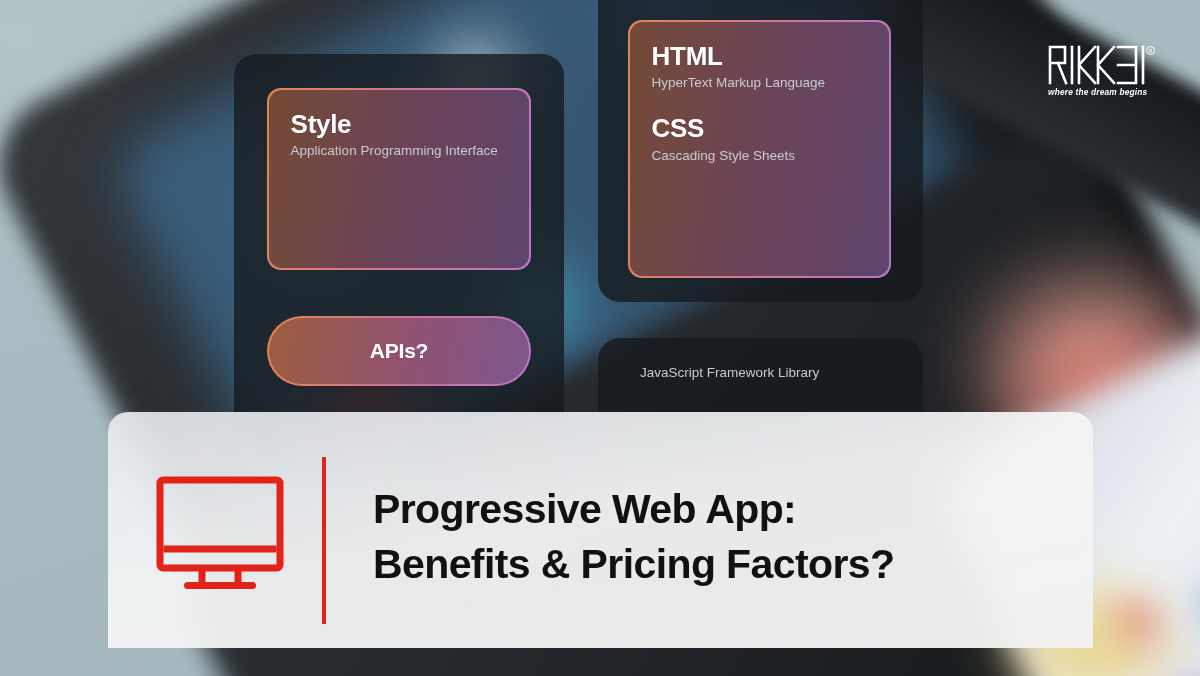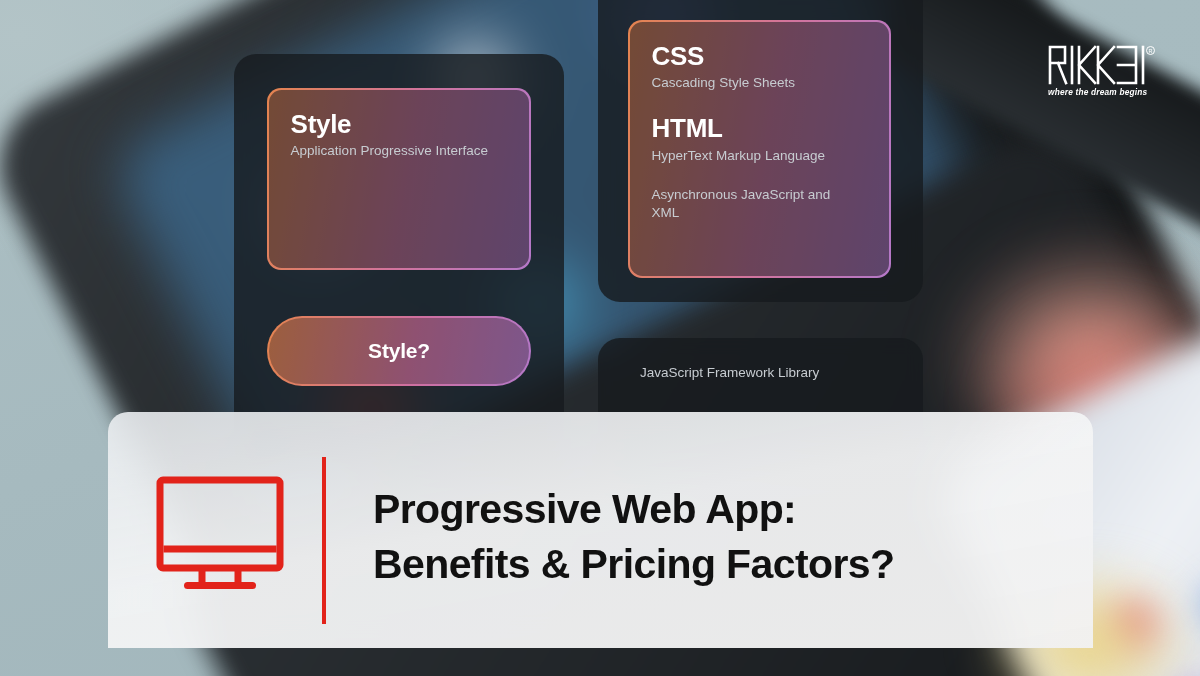--- a/index.html
+++ b/index.html
@@ -222,50 +222,49 @@
   <div class="phone2-icons"></div>
   <div class="glow-yellow"></div>
 </div>
 
 <div class="glass-card" id="card-left">
 
   <div class="grad-box" id="apis-box">
     <div class="inner">
       <div class="term-block">
         <div class="term-title">Style</div>
-        <div class="term-sub">Application Progressive Interface</div>
+        <div class="term-sub">Application Programming Interface</div>
       </div>
     </div>
   </div>
 
   <div id="cost-pill">
     <div class="pill-inner">
-      <span class="label">Style?</span>
+      <span class="label">APIs?</span>
     </div>
   </div>
 
 </div>
 
 <div class="glass-card" id="card-right">
 
   <div class="grad-box" id="stack-box">
     <div class="inner">
+
+      <div class="term-block">
+        <div class="term-title">HTML</div>
+        <div class="term-sub">HyperText Markup Language</div>
+      </div>
 
       <div class="term-block">
         <div class="term-title">CSS</div>
         <div class="term-sub">Cascading Style Sheets</div>
       </div>
 
       <div class="term-block">
-        <div class="term-title">HTML</div>
-        <div class="term-sub">HyperText Markup Language</div>
-      </div>
-
-      <div class="term-block">
-        <div class="term-sub" style="max-width:185px;">Asynchronous JavaScript and XML</div>
       </div>
 
     </div>
   </div>
 
 </div>
 
 <div class="glass-card" id="card-jq">
   <div class="jq-pad">
     <div class="term-block">

